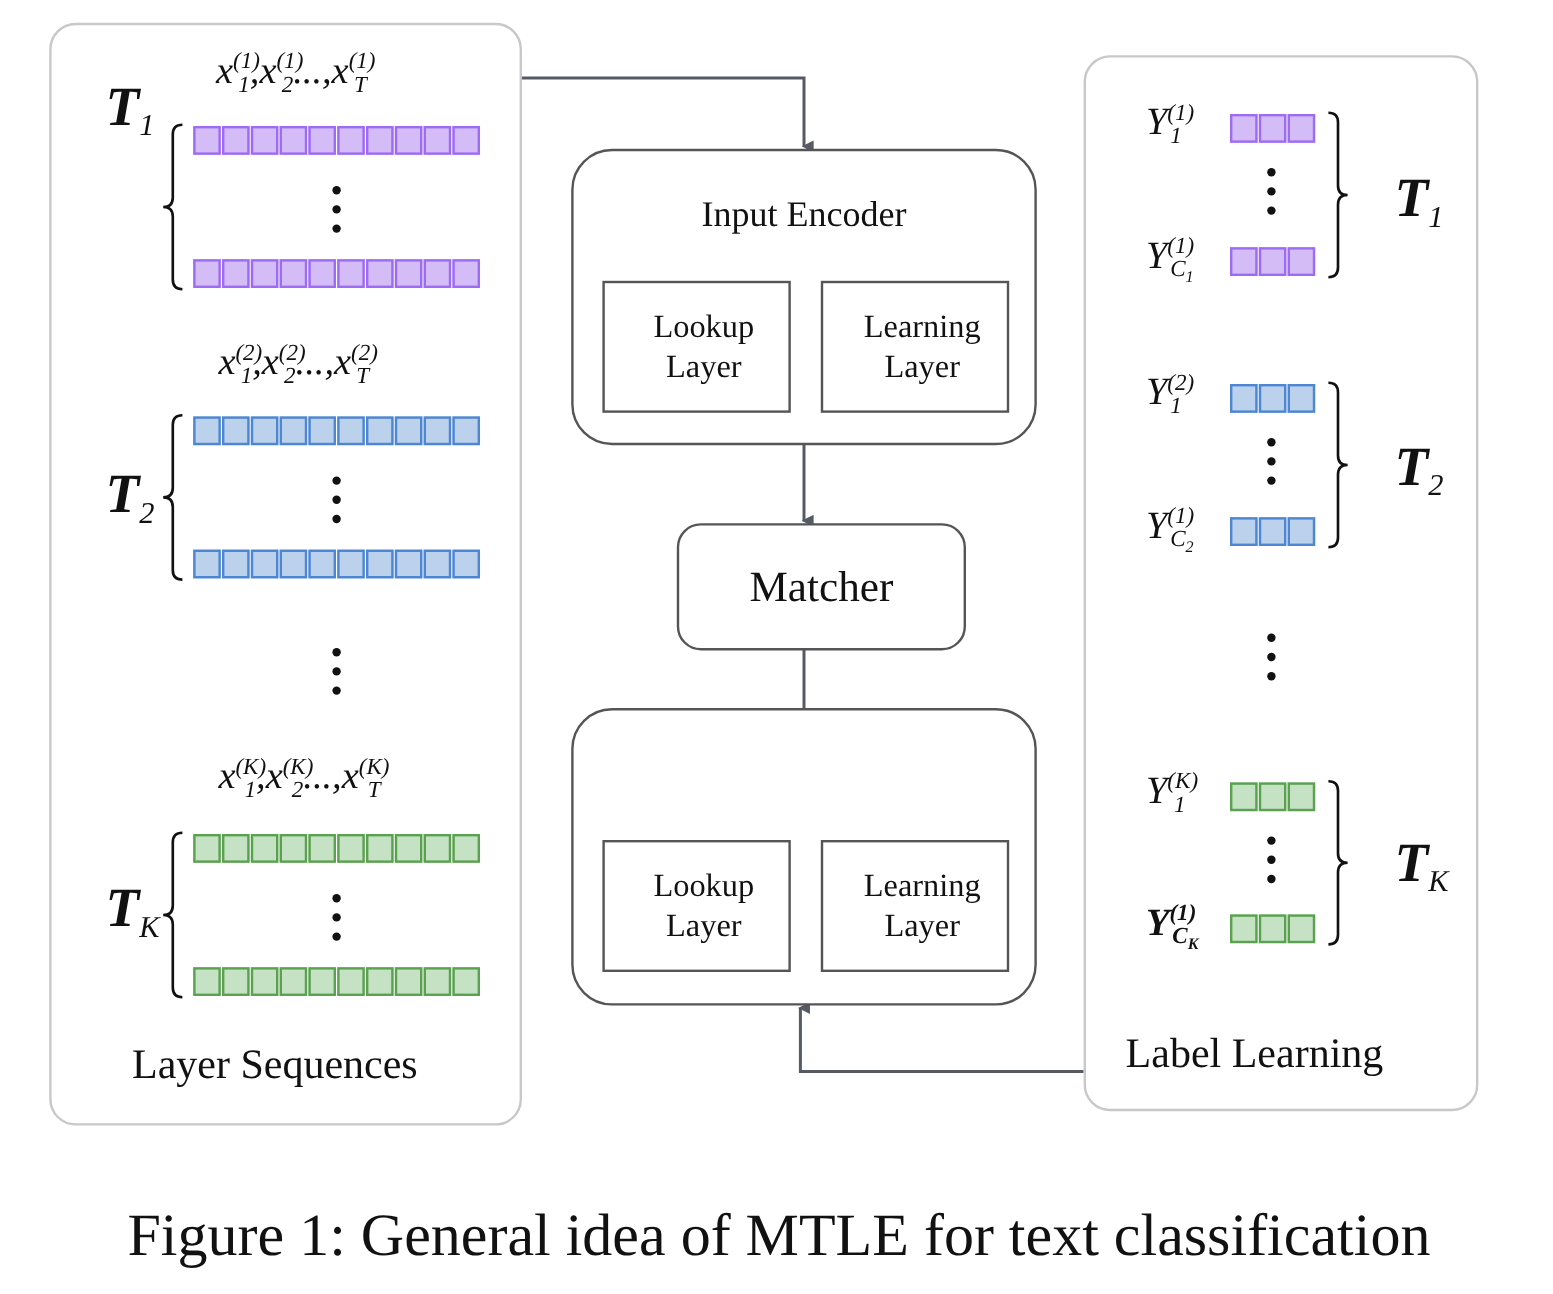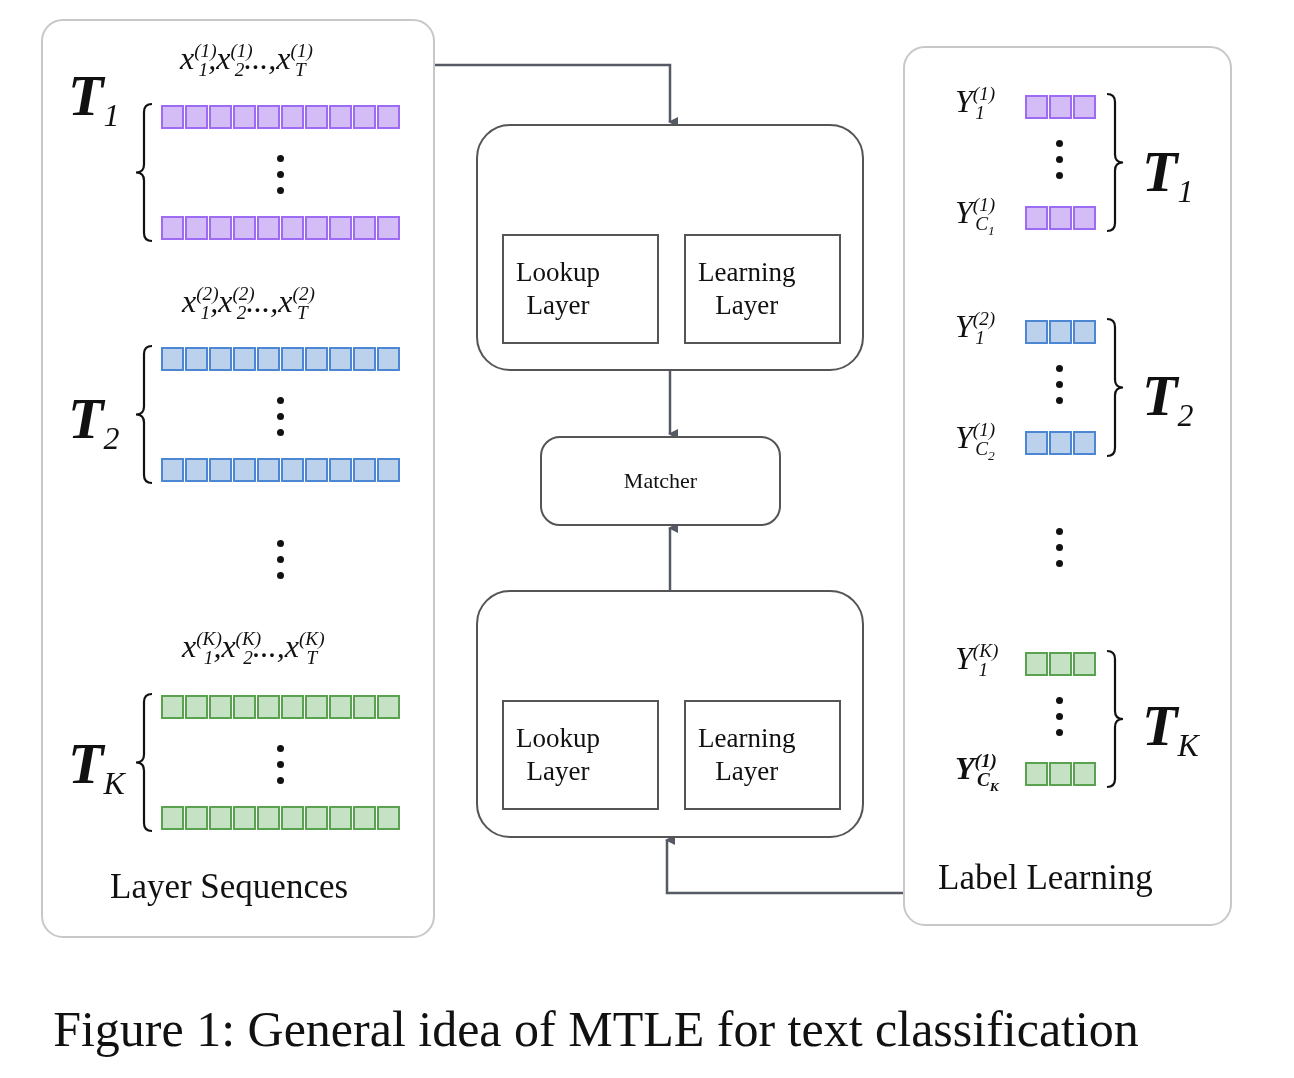--- a/index.html
+++ b/index.html
@@ -6,37 +6,37 @@
   body { width: 1294px; height: 1078px; position: relative; overflow: hidden;
          font-family: "Liberation Serif", "DejaVu Serif", serif; color: #111; }
   .panel { position: absolute; border: 2px solid #c8c8c8; border-radius: 22px; background: #fff; box-sizing: border-box; }
   #input-panel { left: 41px; top: 19px; width: 394px; height: 919px; }
   #label-panel { left: 903px; top: 46px; width: 329px; height: 880px; }
   .panel-caption { position: absolute; font-size: 35px; white-space: nowrap; }
   .math { font-family: "Liberation Serif", "DejaVu Serif", serif; font-style: italic; position: absolute; white-space: nowrap; }
   .math sub, .math sup { font-size: 60%; font-style: italic; }
   .up { font-style: normal; }
   .seqhdr { font-size: 32px; }
-  .tlabel { font-size: 58px; font-weight: bold; }
+  .tlabel { font-size: 46px; font-weight: bold; margin-left: 20px; }
   .tlabel sub { font-size: 55%; font-weight: normal; vertical-align: -0.35em; }
   .ylabel { font-size: 32px; }
   .row { position: absolute; display: flex; gap: 2px; }
   .cell { width: 20px; height: 20px; box-sizing: border-box; border: 2px solid; }
   .dots { position: absolute; width: 8px; display: flex; flex-direction: column; gap: 9px; }
   .dots span { width: 7px; height: 7px; border-radius: 50%; background: #111; display: block; }
   .brace { position: absolute; }
   .box { position: absolute; border: 2.5px solid #555; box-sizing: border-box; background: #fff;
          display: flex; align-items: center; justify-content: center; text-align: center; }
   .encoder { border-radius: 34px; }
   .enc-title { position: absolute; left: 0; right: 0; text-align: center; font-size: 30px; }
   .layer { position: absolute; border: 2.5px solid #555; box-sizing: border-box; font-size: 27px; line-height: 1.22;
-           display: flex; align-items: center; justify-content: flex-start; text-align: center; padding-left: 12px; }
-  #matcher { left: 540px; top: 436px; width: 241px; height: 90px; border-radius: 20px; font-size: 22px; }
+           display: flex; align-items: center; justify-content: center; text-align: center; padding-left: 12px; }
+  #matcher { left: 564px; top: 436px; width: 241px; height: 106px; border-radius: 20px; font-size: 36px; }
   #arrows { position: absolute; left: 0; top: 0; }
-  #caption { position: absolute; left: 0; width: 1192px; top: 1000px; text-align: center; font-size: 50px; }
+  #caption { position: absolute; left: 0; width: 1192px; top: 1000px; text-align: right; font-size: 50px; }
 </style>
 </head>
 <body>
 
 <svg id="arrows" width="1294" height="1078">
   <defs>
     <marker id="ah" markerWidth="10" markerHeight="10" refX="5" refY="8" orient="auto" markerUnits="userSpaceOnUse">
       <path d="M0,0 L10,0 L5,10 z" fill="#555a64"></path>
     </marker>
   </defs>
@@ -242,20 +242,21 @@
     </div>
   </div>
 <div class="panel-caption" style="left:938px; top:858px;">Label Learning</div>
 <div class="dots" style="left:1056px; top:528px;">
     <span></span>
     <span></span>
     <span></span>
   </div>
 
 <div class="box encoder" style="left:476px; top:124px; width:388px; height:247px;">
+  <div class="enc-title" style="top:36px;">Input Encoder</div>
   <div class="layer" style="left:24px; top:108px; width:157px; height:110px;">
     <div>
         <div>Lookup</div>
         <div>Layer</div>
       </div>
   </div>
   <div class="layer" style="left:206px; top:108px; width:157px; height:110px;">
     <div>
         <div>Learning</div>
         <div>Layer</div>

